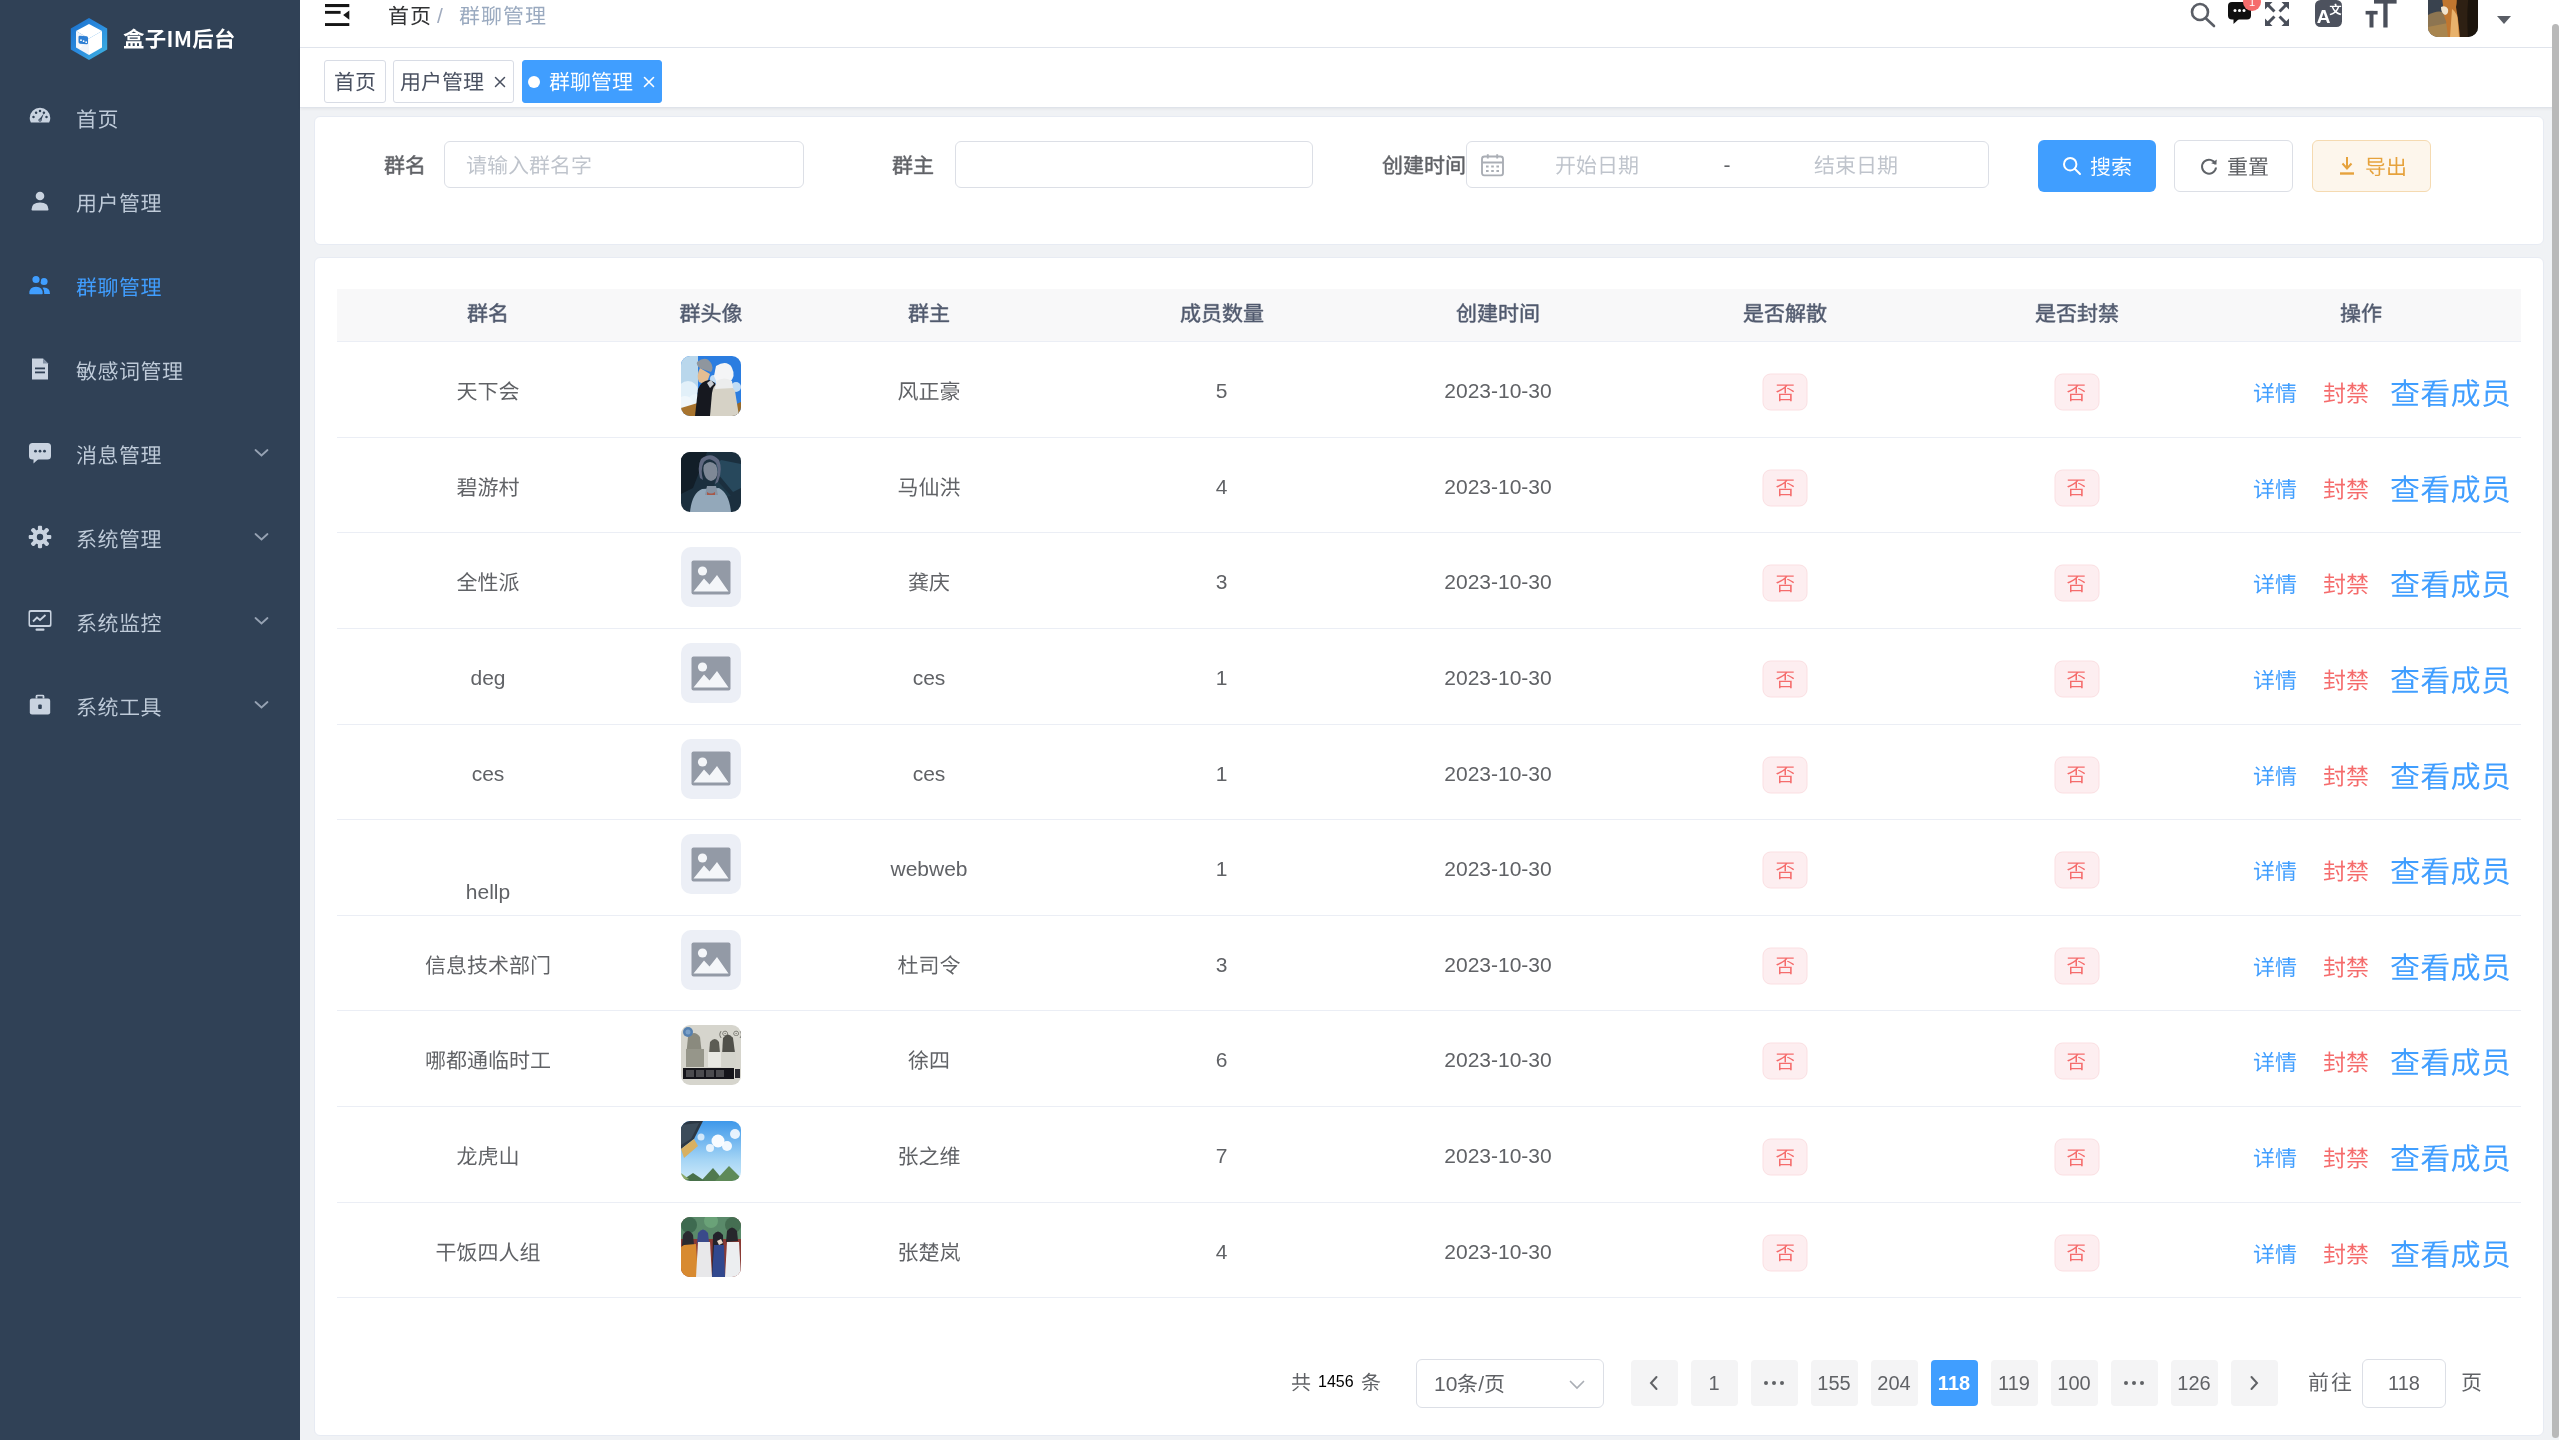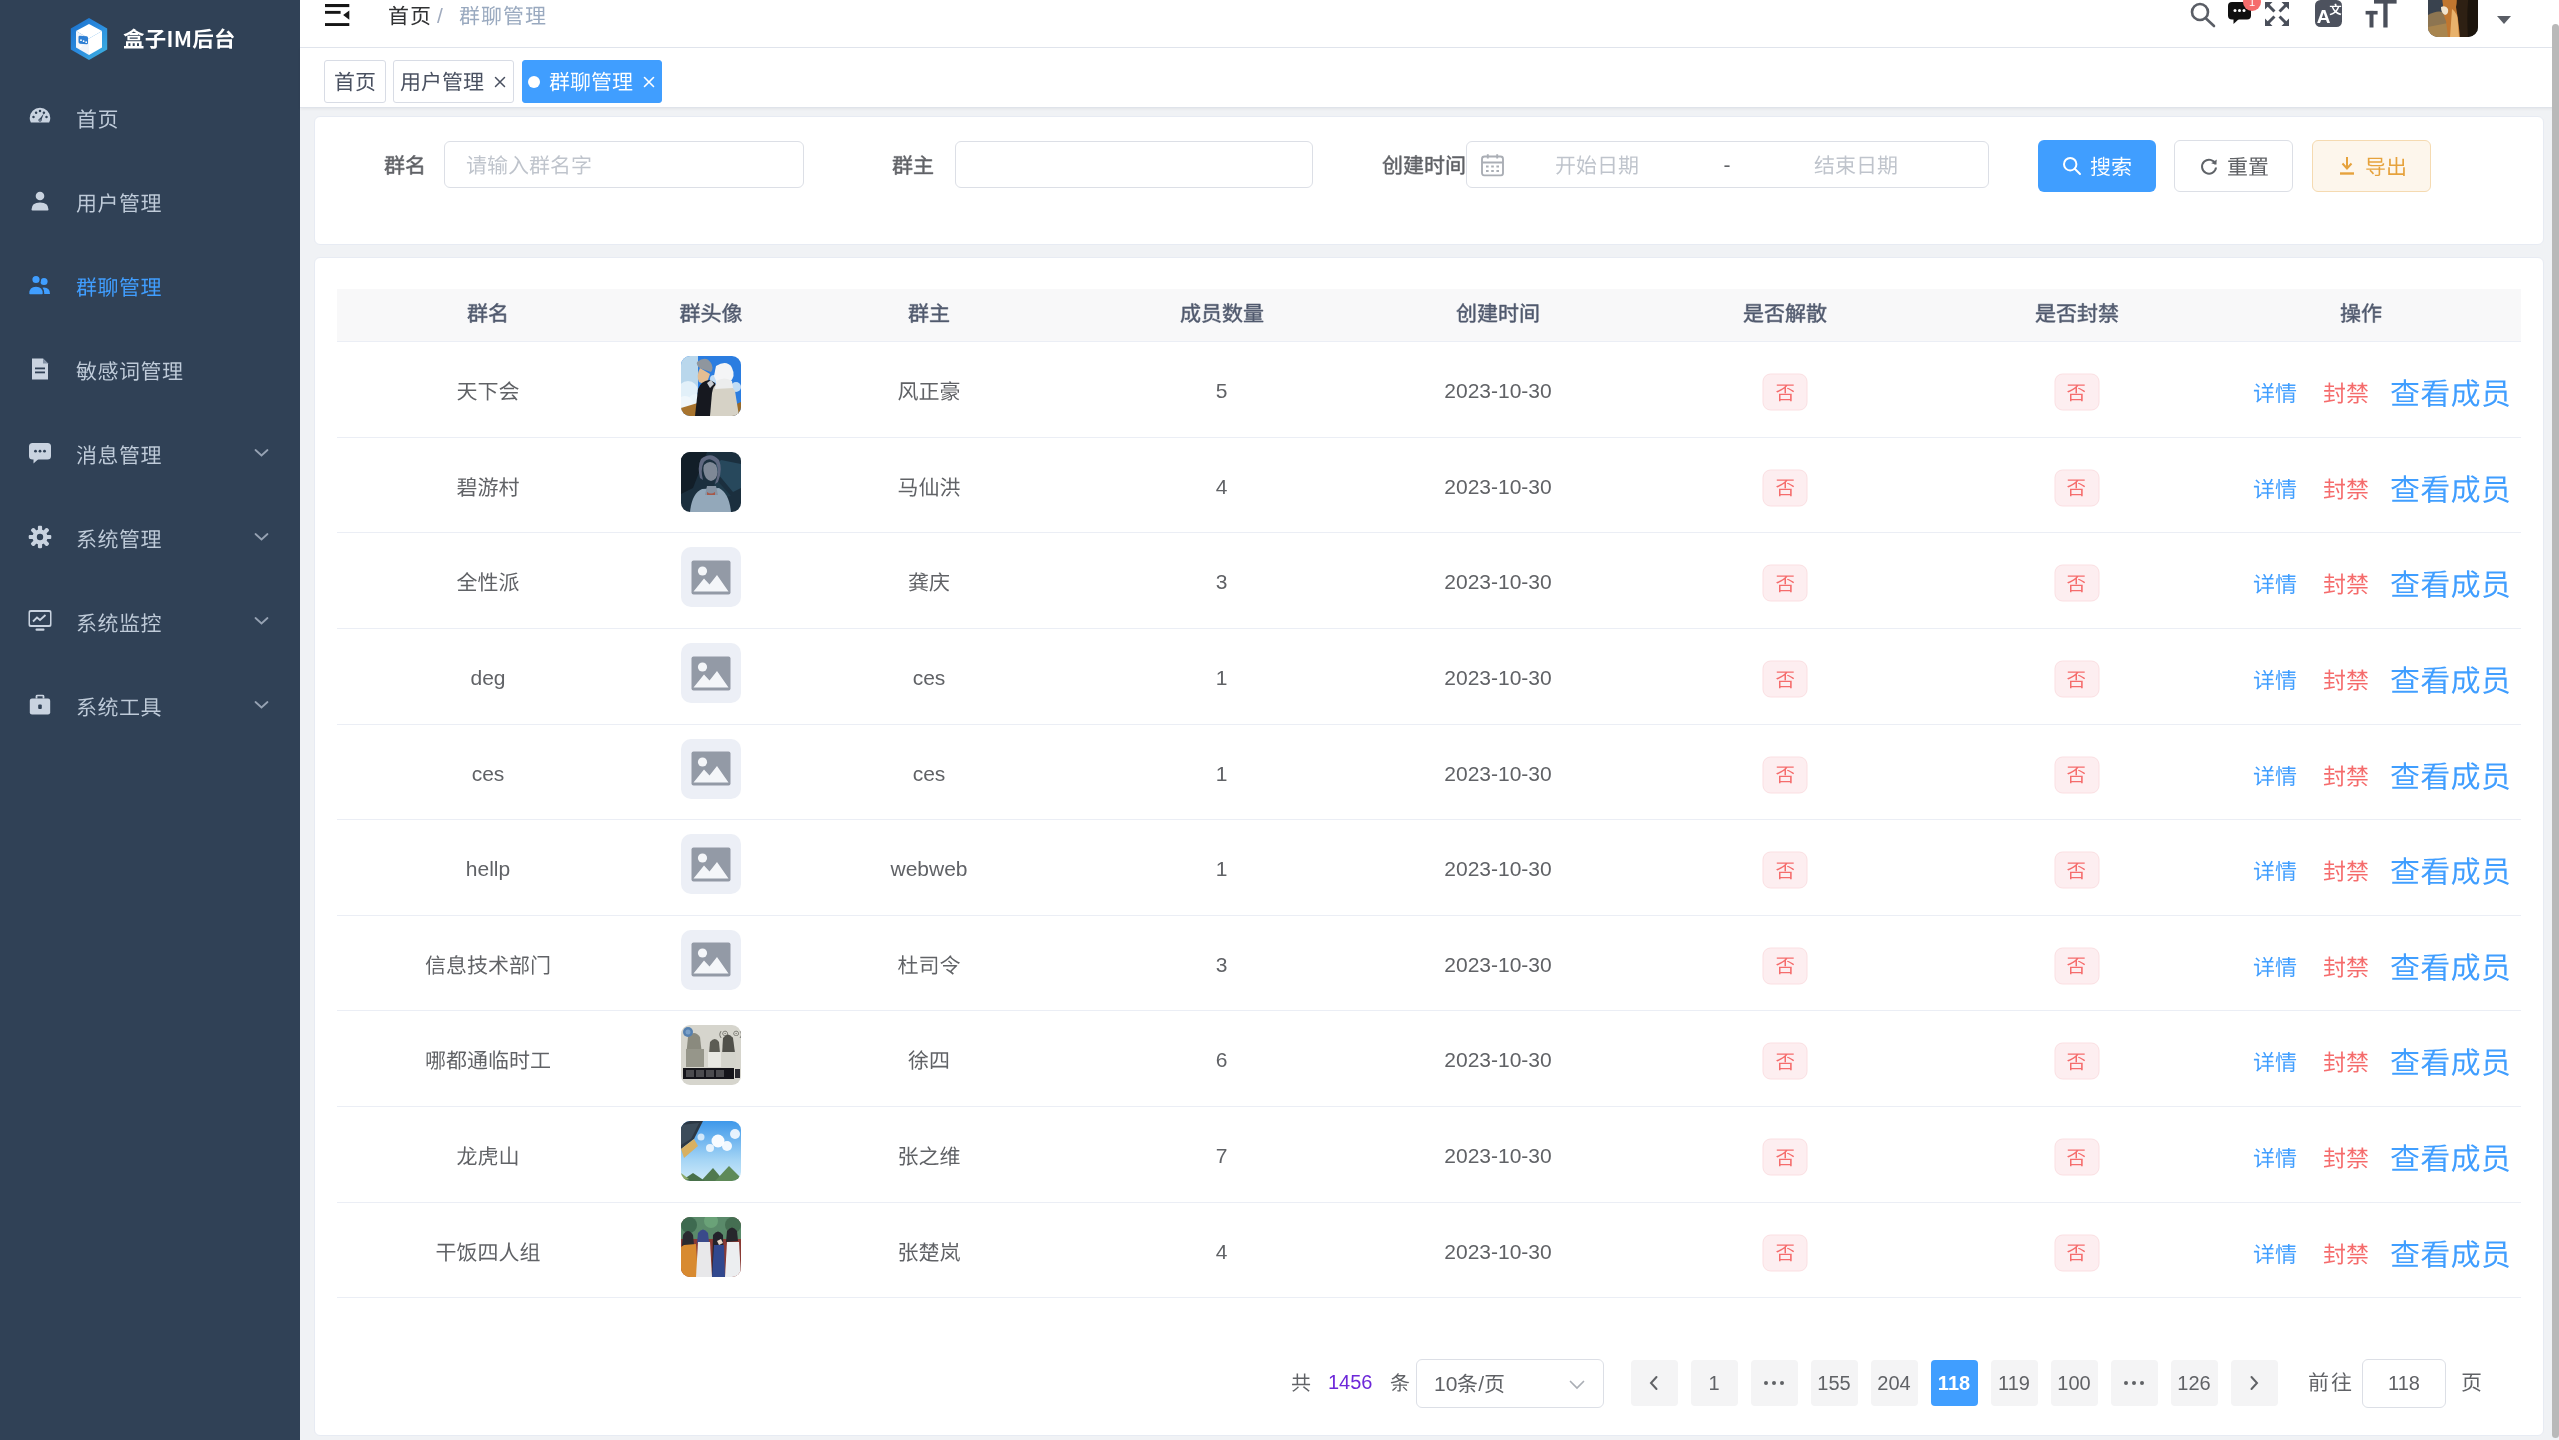--- a/index.html
+++ b/index.html
@@ -680,21 +680,21 @@
 <div class="abs vc" style="left:2323px;top:775.5px;">
     <svg width="46" height="23" viewBox="0 0 46 23">
       <path fill="#f56c6c" d="M12.7 10.6C13.5 12.3 14.5 14.6 14.9 16L16.5 15.3C16.1 14 15 11.8 14.2 10.1ZM18.1 1.1V6.3H11.8V8H18.1V19.8C18.1 20.2 17.9 20.4 17.5 20.4C17.1 20.4 15.8 20.4 14.4 20.3C14.7 20.8 14.9 21.6 15 22C17 22 18.1 22 18.8 21.7C19.5 21.4 19.8 20.9 19.8 19.8V8H22V6.3H19.8V1.1ZM5.6 0.9V3.9H1.8V5.5H5.6V8.6H1.1V10.2H11.5V8.6H7.2V5.5H11V3.9H7.2V0.9ZM0.9 19.4 1.1 21.1C4 20.7 8.1 20 11.9 19.3L11.8 17.7L7.2 18.4V15H11.2V13.5H7.2V10.8H5.6V13.5H1.6V15H5.6V18.7Z M38.2 17.8C39.9 18.9 41.9 20.7 42.9 21.8L44.3 20.8C43.3 19.7 41.2 18.1 39.5 16.9ZM27.1 11.3V12.8H42.2V11.3ZM28.7 17C27.7 18.4 25.9 19.8 24.2 20.7C24.7 21 25.3 21.5 25.6 21.8C27.3 20.8 29.1 19.1 30.3 17.5ZM28.6 0.9V3.2H24.7V4.7H28C27 6.5 25.4 8.2 23.9 9.1C24.2 9.4 24.7 9.9 24.9 10.3C26.2 9.4 27.5 7.9 28.6 6.3V10.5H30.2V6.4C31.1 7.1 32.3 8.1 32.8 8.6L33.8 7.4C33.2 7 31.1 5.5 30.2 4.9V4.7H33.4V3.2H30.2V0.9ZM24.5 14.6V16.1H33.7V20.2C33.7 20.5 33.6 20.6 33.3 20.6C32.9 20.6 31.6 20.6 30.2 20.6C30.4 21 30.6 21.6 30.7 22.1C32.5 22.1 33.7 22.1 34.5 21.8C35.2 21.6 35.5 21.2 35.5 20.2V16.1H44.6V14.6ZM38.5 0.9V3.2H34.5V4.7H37.9C36.8 6.4 35.1 8.1 33.4 9C33.8 9.3 34.3 9.8 34.5 10.2C35.9 9.3 37.4 7.8 38.5 6.1V10.5H40.2V6.2C41.3 7.8 42.7 9.3 43.9 10.2C44.2 9.8 44.7 9.3 45 9C43.5 8.1 41.8 6.4 40.7 4.7H44.3V3.2H40.2V0.9Z"></path>
     </svg>
   </div>
 <div class="abs vc" style="left:2390px;top:775.5px;">
     <svg width="122" height="30" viewBox="0 0 122 30">
       <path fill="#409eff" d="M8.8 19.9H21V22.4H8.8ZM8.8 15.8H21V18.3H8.8ZM6.6 14.2V24H23.3V14.2ZM2.2 25.8V27.8H27.9V25.8ZM13.8 1.2V5H1.7V7H11.4C8.8 9.8 4.8 12.4 1.1 13.7C1.6 14.1 2.2 14.9 2.5 15.5C6.6 13.9 11.1 10.7 13.8 7.1V13.3H16V7.1C18.8 10.6 23.3 13.7 27.4 15.2C27.8 14.7 28.4 13.8 28.9 13.4C25.1 12.2 21.1 9.7 18.4 7H28.3V5H16V1.2Z M40.3 20H53.3V22.1H40.3ZM40.3 18.4V16.4H53.3V18.4ZM40.3 23.6H53.3V25.9H40.3ZM55.1 1.4C50.3 2.4 41.2 2.8 33.8 2.9C34 3.4 34.3 4.1 34.3 4.6C36.9 4.6 39.7 4.6 42.5 4.5C42.3 5.2 42.1 5.8 41.9 6.5H34.3V8.3H41.2C40.9 9.1 40.6 9.8 40.2 10.6H32.1V12.4H39.2C37.3 15.6 34.7 18.4 31.3 20.3C31.8 20.8 32.4 21.6 32.7 22.1C34.8 20.9 36.6 19.4 38.1 17.7V28.9H40.3V27.7H53.3V28.9H55.6V14.5H40.5C41 13.9 41.4 13.2 41.8 12.4H58.5V10.6H42.7C43 9.8 43.4 9.1 43.7 8.3H56.8V6.5H44.3L45 4.3C49.4 4.1 53.5 3.7 56.5 3.1Z M76.9 1.2C76.9 2.9 77 4.6 77.1 6.3H64.4V14.7C64.4 18.6 64.2 23.8 61.7 27.5C62.2 27.8 63.2 28.6 63.6 29C66.3 25 66.8 19 66.8 14.8V14.5H72.3C72.2 19.7 72 21.6 71.6 22.1C71.4 22.3 71.1 22.4 70.7 22.4C70.1 22.4 68.8 22.4 67.5 22.3C67.8 22.8 68.1 23.7 68.1 24.4C69.6 24.4 71 24.4 71.7 24.4C72.5 24.3 73 24.1 73.5 23.5C74.2 22.7 74.3 20.2 74.5 13.4C74.5 13.1 74.5 12.4 74.5 12.4H66.8V8.5H77.2C77.6 13.3 78.3 17.8 79.4 21.2C77.5 23.5 75.2 25.4 72.5 26.8C73 27.2 73.8 28.2 74.1 28.6C76.4 27.3 78.5 25.6 80.3 23.6C81.7 26.7 83.5 28.6 85.8 28.6C88.1 28.6 89 27.1 89.4 22C88.8 21.8 87.9 21.2 87.4 20.7C87.2 24.7 86.9 26.3 86 26.3C84.5 26.3 83.1 24.6 82 21.6C84.2 18.8 86 15.3 87.3 11.4L85 10.8C84.1 13.9 82.8 16.6 81.2 19C80.4 16.1 79.8 12.5 79.5 8.5H89.1V6.3H79.4C79.3 4.6 79.3 3 79.3 1.2ZM80.7 2.7C82.7 3.7 85 5.2 86.1 6.3L87.5 4.7C86.3 3.7 84 2.2 82.1 1.3Z M98.9 4.5H113V7.9H98.9ZM96.6 2.6V9.9H115.4V2.6ZM104.6 16.6V19.3C104.6 21.7 103.7 24.9 92.9 27.1C93.4 27.5 94.1 28.4 94.4 28.9C105.6 26.4 107 22.5 107 19.4V16.6ZM106.8 24.4C110.4 25.7 115.4 27.7 117.8 28.9L119 27C116.4 25.8 111.5 23.9 107.9 22.8ZM95.6 12.6V23.6H97.9V14.7H114.2V23.4H116.6V12.6Z"></path>
     </svg>
   </div>
-<div class="abs cc" style="left:488.0px;top:869.0px;"><span style="font-size:21px;color:#606266;white-space:nowrap">hellp</span></div>
+<div class="abs cc" style="left:488.0px;top:892px;"><span style="font-size:21px;color:#606266;white-space:nowrap">hellp</span></div>
 <div class="abs cc" style="left:710.5px;top:864.0px;">
     <div style="width:60px;height:60px;border-radius:10px;background:#eceff6;display:flex;align-items:center;justify-content:center">
 <svg width="40" height="35" viewBox="0 0 40 35">
         <rect x="0.5" y="0.5" width="39" height="34" rx="2" fill="#939aa6"></rect>
         <circle cx="11.5" cy="11" r="4.6" fill="#f4f6f9"></circle>
         <path d="M2.5 31.5 L13 18.5 L18.5 24.5 L26 15 L37.5 31.5 Z" fill="#f4f6f9"></path>
       </svg>
     </div>
   </div>
 <div class="abs cc" style="left:929.0px;top:869.0px;"><span style="font-size:21px;color:#606266;white-space:nowrap">webweb</span></div>
@@ -977,21 +977,21 @@
   </div>
 <div class="abs vc" style="left:2390px;top:1253.5px;">
     <svg width="122" height="30" viewBox="0 0 122 30">
       <path fill="#409eff" d="M8.8 19.9H21V22.4H8.8ZM8.8 15.8H21V18.3H8.8ZM6.6 14.2V24H23.3V14.2ZM2.2 25.8V27.8H27.9V25.8ZM13.8 1.2V5H1.7V7H11.4C8.8 9.8 4.8 12.4 1.1 13.7C1.6 14.1 2.2 14.9 2.5 15.5C6.6 13.9 11.1 10.7 13.8 7.1V13.3H16V7.1C18.8 10.6 23.3 13.7 27.4 15.2C27.8 14.7 28.4 13.8 28.9 13.4C25.1 12.2 21.1 9.7 18.4 7H28.3V5H16V1.2Z M40.3 20H53.3V22.1H40.3ZM40.3 18.4V16.4H53.3V18.4ZM40.3 23.6H53.3V25.9H40.3ZM55.1 1.4C50.3 2.4 41.2 2.8 33.8 2.9C34 3.4 34.3 4.1 34.3 4.6C36.9 4.6 39.7 4.6 42.5 4.5C42.3 5.2 42.1 5.8 41.9 6.5H34.3V8.3H41.2C40.9 9.1 40.6 9.8 40.2 10.6H32.1V12.4H39.2C37.3 15.6 34.7 18.4 31.3 20.3C31.8 20.8 32.4 21.6 32.7 22.1C34.8 20.9 36.6 19.4 38.1 17.7V28.9H40.3V27.7H53.3V28.9H55.6V14.5H40.5C41 13.9 41.4 13.2 41.8 12.4H58.5V10.6H42.7C43 9.8 43.4 9.1 43.7 8.3H56.8V6.5H44.3L45 4.3C49.4 4.1 53.5 3.7 56.5 3.1Z M76.9 1.2C76.9 2.9 77 4.6 77.1 6.3H64.4V14.7C64.4 18.6 64.2 23.8 61.7 27.5C62.2 27.8 63.2 28.6 63.6 29C66.3 25 66.8 19 66.8 14.8V14.5H72.3C72.2 19.7 72 21.6 71.6 22.1C71.4 22.3 71.1 22.4 70.7 22.4C70.1 22.4 68.8 22.4 67.5 22.3C67.8 22.8 68.1 23.7 68.1 24.4C69.6 24.4 71 24.4 71.7 24.4C72.5 24.3 73 24.1 73.5 23.5C74.2 22.7 74.3 20.2 74.5 13.4C74.5 13.1 74.5 12.4 74.5 12.4H66.8V8.5H77.2C77.6 13.3 78.3 17.8 79.4 21.2C77.5 23.5 75.2 25.4 72.5 26.8C73 27.2 73.8 28.2 74.1 28.6C76.4 27.3 78.5 25.6 80.3 23.6C81.7 26.7 83.5 28.6 85.8 28.6C88.1 28.6 89 27.1 89.4 22C88.8 21.8 87.9 21.2 87.4 20.7C87.2 24.7 86.9 26.3 86 26.3C84.5 26.3 83.1 24.6 82 21.6C84.2 18.8 86 15.3 87.3 11.4L85 10.8C84.1 13.9 82.8 16.6 81.2 19C80.4 16.1 79.8 12.5 79.5 8.5H89.1V6.3H79.4C79.3 4.6 79.3 3 79.3 1.2ZM80.7 2.7C82.7 3.7 85 5.2 86.1 6.3L87.5 4.7C86.3 3.7 84 2.2 82.1 1.3Z M98.9 4.5H113V7.9H98.9ZM96.6 2.6V9.9H115.4V2.6ZM104.6 16.6V19.3C104.6 21.7 103.7 24.9 92.9 27.1C93.4 27.5 94.1 28.4 94.4 28.9C105.6 26.4 107 22.5 107 19.4V16.6ZM106.8 24.4C110.4 25.7 115.4 27.7 117.8 28.9L119 27C116.4 25.8 111.5 23.9 107.9 22.8ZM95.6 12.6V23.6H97.9V14.7H114.2V23.4H116.6V12.6Z"></path>
     </svg>
   </div>
 <div class="abs row" style="left:1291px;top:1382px;transform:translate(0,-50%)">
     <svg width="20" height="20" viewBox="0 0 20 20">
       <path fill="#606266" d="M11.7 14.6C13.6 16 16.1 18 17.3 19.2L18.7 18.3C17.4 17.1 14.9 15.2 13.1 13.8ZM6.6 13.9C5.5 15.4 3.2 17.1 1.2 18.2C1.6 18.4 2.1 18.9 2.4 19.2C4.4 18.1 6.7 16.2 8.1 14.5ZM1.8 5V6.5H5.6V11.2H1V12.7H19.1V11.2H14.4V6.5H18.4V5H14.4V1H12.9V5H7.1V1H5.6V5ZM7.1 11.2V6.5H12.9V11.2Z"></path>
     </svg>
-    <span style="font-size:20px;color:#6d28d9;margin:0 17px">1456</span>
+    <span style="font-size:16px;color:#000000;margin:0 7px">1456</span>
     <svg width="20" height="20" viewBox="0 0 20 20">
       <path fill="#606266" d="M6 14C5 15.2 3.2 16.6 1.9 17.4C2.2 17.6 2.7 18.1 2.9 18.5C4.3 17.6 6.1 15.9 7.2 14.5ZM12.6 14.7C14 15.8 15.6 17.5 16.4 18.5L17.5 17.7C16.7 16.6 15 15 13.7 13.9ZM13.3 3.9C12.5 5 11.4 5.9 10 6.6C8.8 5.9 7.7 5 6.9 4L7 3.9ZM7.6 0.8C6.5 2.6 4.5 4.7 1.5 6.1C1.8 6.3 2.3 6.8 2.6 7.2C3.8 6.5 4.9 5.8 5.9 4.9C6.7 5.9 7.6 6.7 8.6 7.4C6.2 8.5 3.4 9.2 0.7 9.6C1 10 1.3 10.6 1.4 11C4.4 10.5 7.4 9.6 10 8.2C12.4 9.5 15.3 10.4 18.4 10.8C18.6 10.4 19 9.8 19.3 9.5C16.4 9.1 13.7 8.4 11.5 7.4C13.2 6.3 14.7 4.9 15.6 3.2L14.6 2.6L14.4 2.6H8.1C8.5 2.1 8.9 1.6 9.2 1.1ZM9.2 9.7V11.9H2.9V13.2H9.2V17.5C9.2 17.8 9.1 17.8 8.9 17.8C8.7 17.8 7.9 17.8 7.1 17.8C7.3 18.2 7.5 18.7 7.6 19.1C8.8 19.1 9.5 19.1 10.1 18.9C10.6 18.7 10.7 18.3 10.7 17.5V13.2H17V11.9H10.7V9.7Z"></path>
     </svg>
   </div>
 <div class="abs" style="left:1416px;top:1359px;width:188px;height:49px;background:#fff;border:1px solid #dcdfe6;border-radius:6px;position:absolute">
     <div class="row" style="height:100%;padding-left:17px">
 <span style="font-size:21px;color:#606266">10</span>
       <svg width="21" height="21" viewBox="0 0 21 21">
         <path fill="#606266" d="M6.3 14.7C5.3 15.9 3.4 17.5 2 18.3C2.4 18.5 2.8 19 3.1 19.4C4.5 18.5 6.4 16.7 7.6 15.2ZM13.2 15.4C14.7 16.6 16.4 18.4 17.2 19.5L18.4 18.6C17.6 17.4 15.8 15.8 14.3 14.6ZM14 4.1C13.1 5.2 11.9 6.2 10.5 7C9.2 6.2 8.1 5.3 7.2 4.2L7.3 4.1ZM7.9 0.8C6.8 2.7 4.7 4.9 1.6 6.4C1.9 6.6 2.4 7.2 2.7 7.6C4 6.8 5.2 6 6.2 5.2C7 6.2 8 7 9.1 7.7C6.5 8.9 3.6 9.7 0.7 10.1C1 10.5 1.3 11.1 1.5 11.5C4.6 11 7.8 10.1 10.5 8.7C13 10 16 10.9 19.3 11.4C19.5 10.9 19.9 10.3 20.2 10C17.2 9.6 14.4 8.9 12.1 7.8C13.9 6.6 15.4 5.1 16.4 3.3L15.4 2.7L15.1 2.8H8.5C8.9 2.2 9.3 1.7 9.7 1.1ZM9.7 10.2V12.5H3.1V13.9H9.7V18.4C9.7 18.6 9.6 18.7 9.4 18.7C9.1 18.7 8.3 18.7 7.5 18.7C7.7 19.1 7.9 19.7 8 20.1C9.2 20.1 10 20.1 10.6 19.8C11.1 19.6 11.3 19.2 11.3 18.4V13.9H17.9V12.5H11.3V10.2Z"></path>
       </svg>

